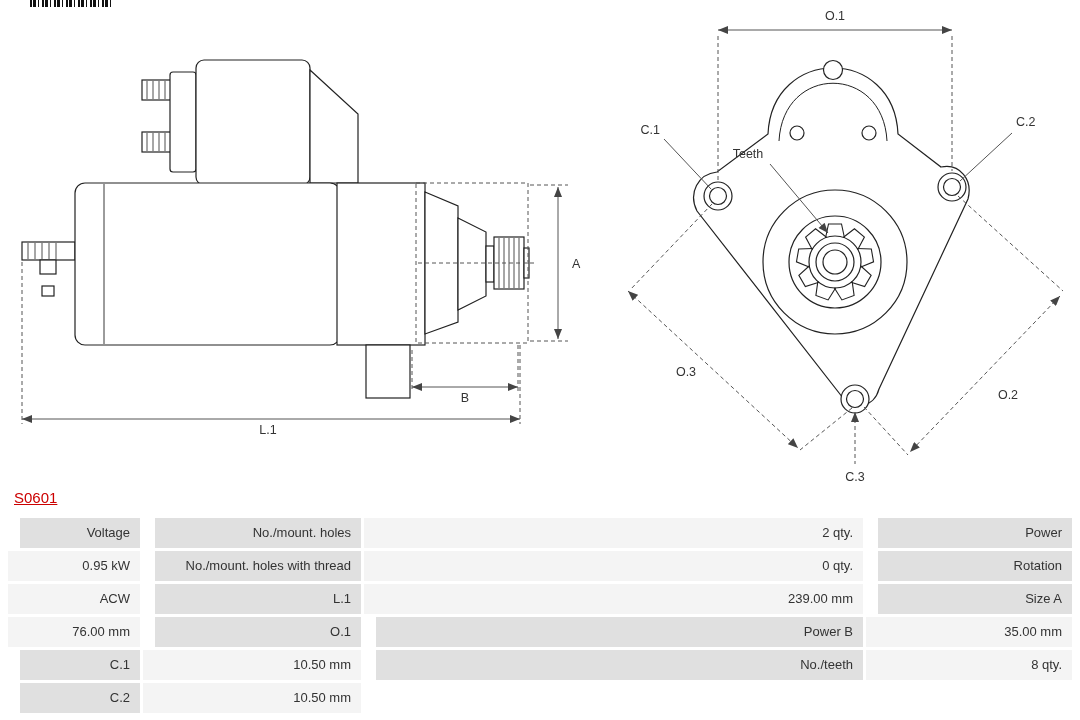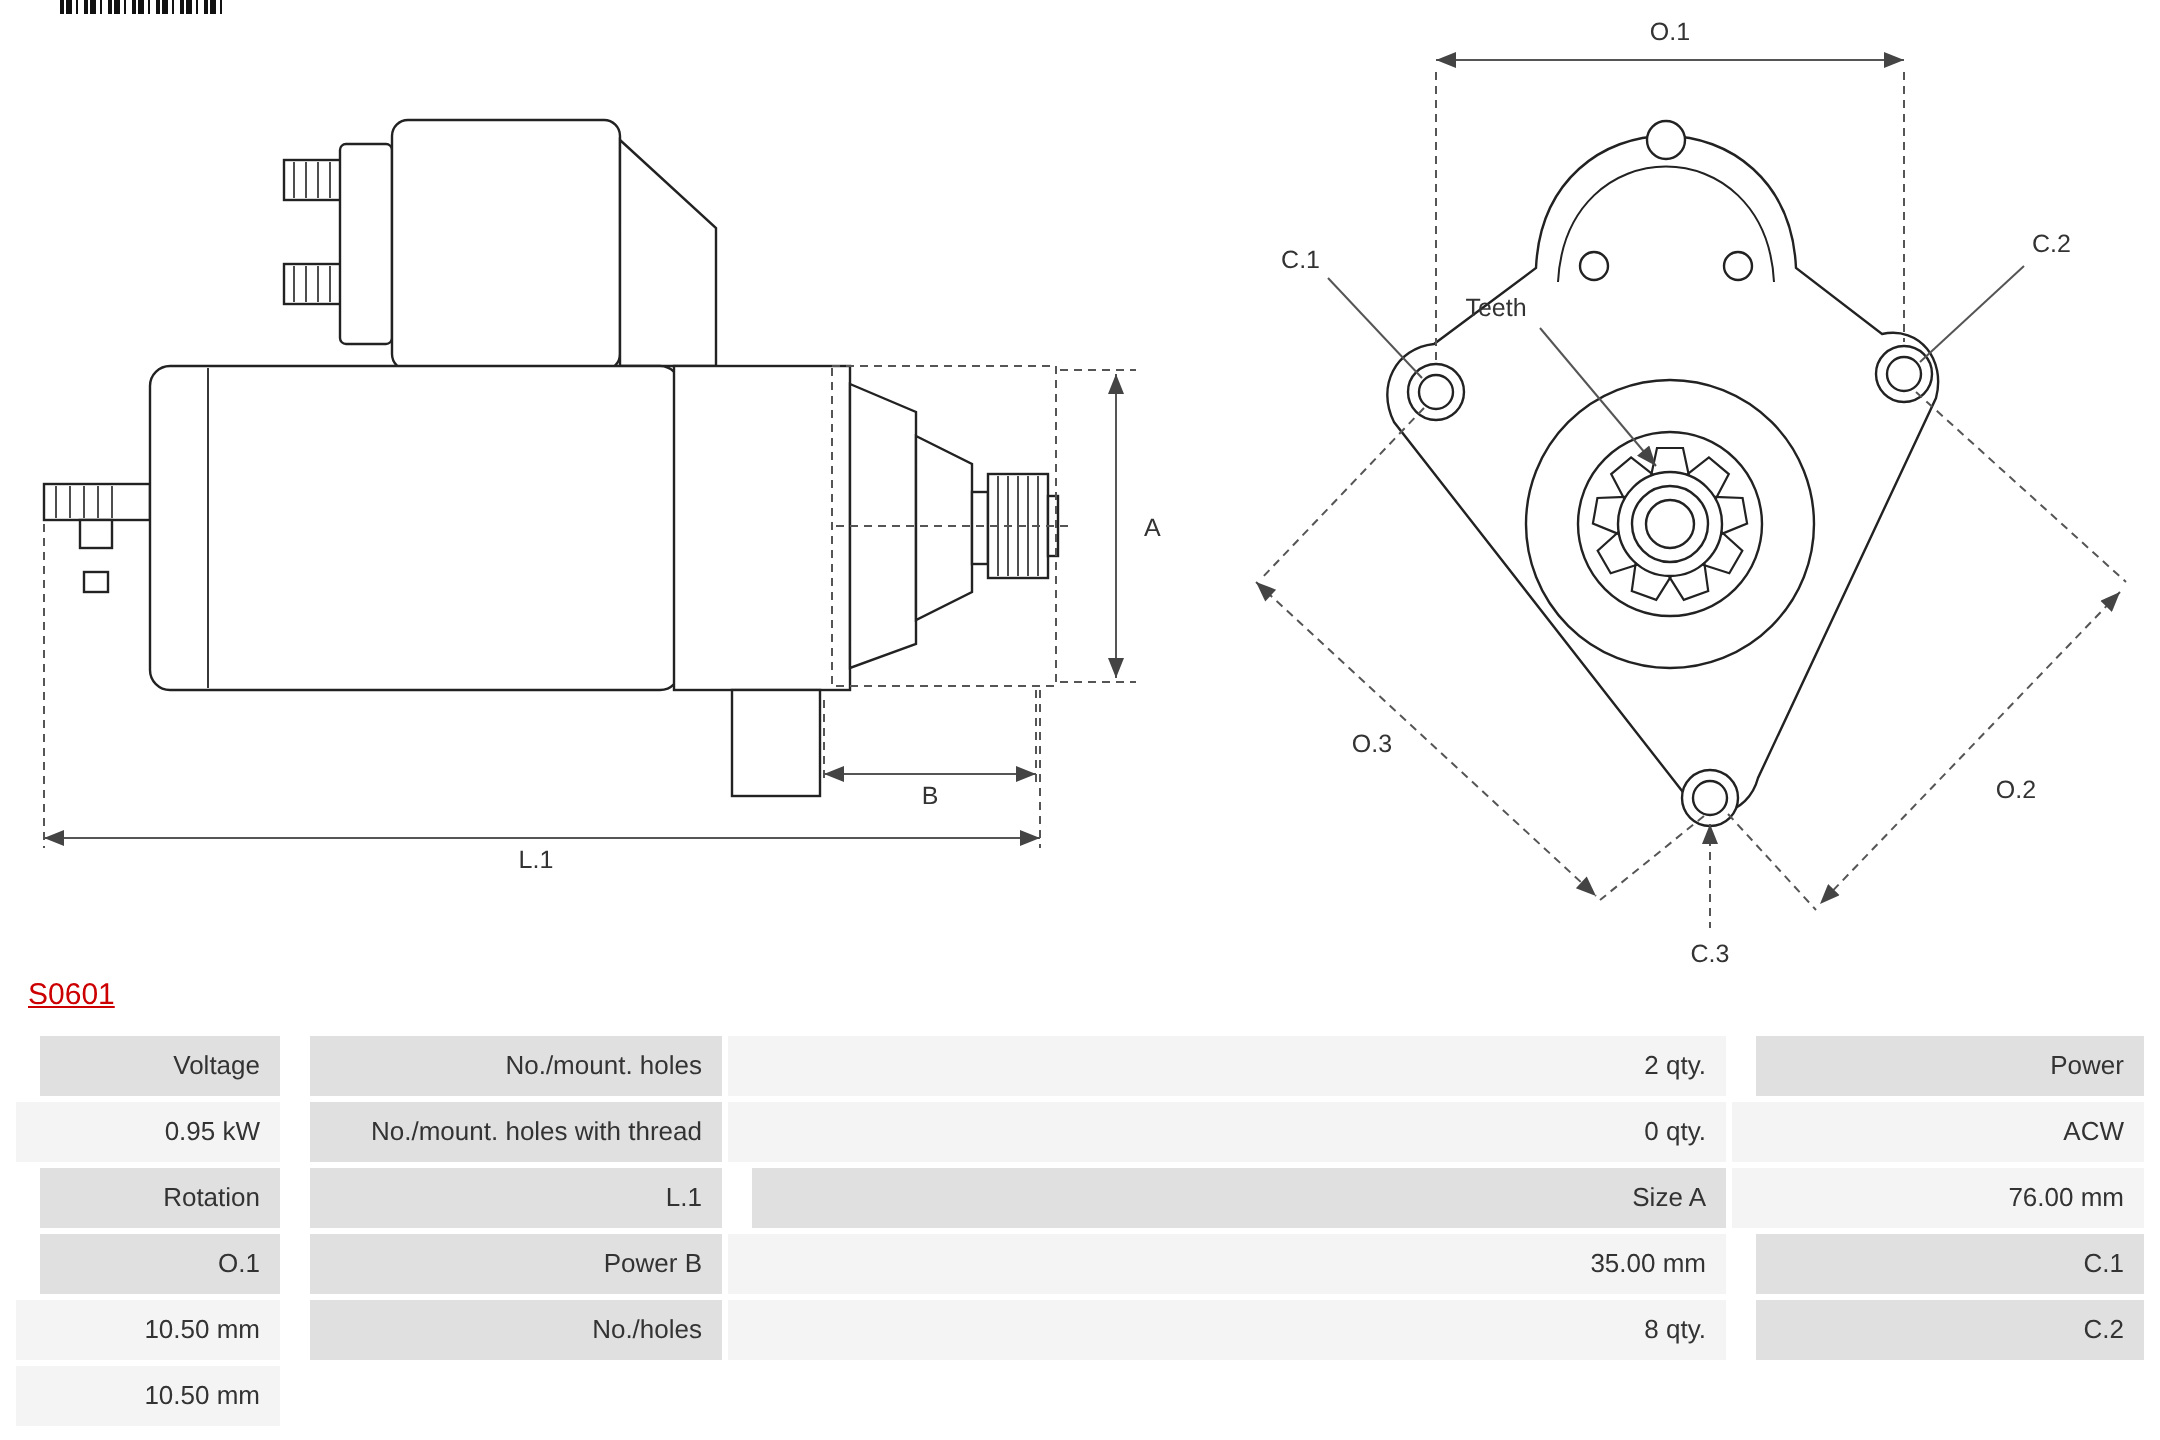--- a/index.html
+++ b/index.html
@@ -186,30 +186,31 @@
 <div class="specs">
   <div class="cell label">Voltage</div>
   <div class="cell label">No./mount. holes</div>
   <div class="cell value">2 qty.</div>
 
   <div class="cell label">Power</div>
   <div class="cell value">0.95 kW</div>
   <div class="cell label">No./mount. holes with thread</div>
   <div class="cell value">0 qty.</div>
 
+  <div class="cell label">Rotation</div>
   <div class="cell value">ACW</div>
-  <div class="cell label">Rotation</div>
   <div class="cell label">L.1</div>
+  <div class="cell value">239.00 mm</div>
 
   <div class="cell label">Size A</div>
   <div class="cell value">76.00 mm</div>
   <div class="cell label">O.1</div>
 
   <div class="cell label">Power B</div>
   <div class="cell value">35.00 mm</div>
   <div class="cell label">C.1</div>
   <div class="cell value">10.50 mm</div>
 
-  <div class="cell label">No./holes</div>
+  <div class="cell label">No./teeth</div>
   <div class="cell value">8 qty.</div>
   <div class="cell label">C.2</div>
   <div class="cell value">10.50 mm</div>
 </div>
 
 </body></html>

